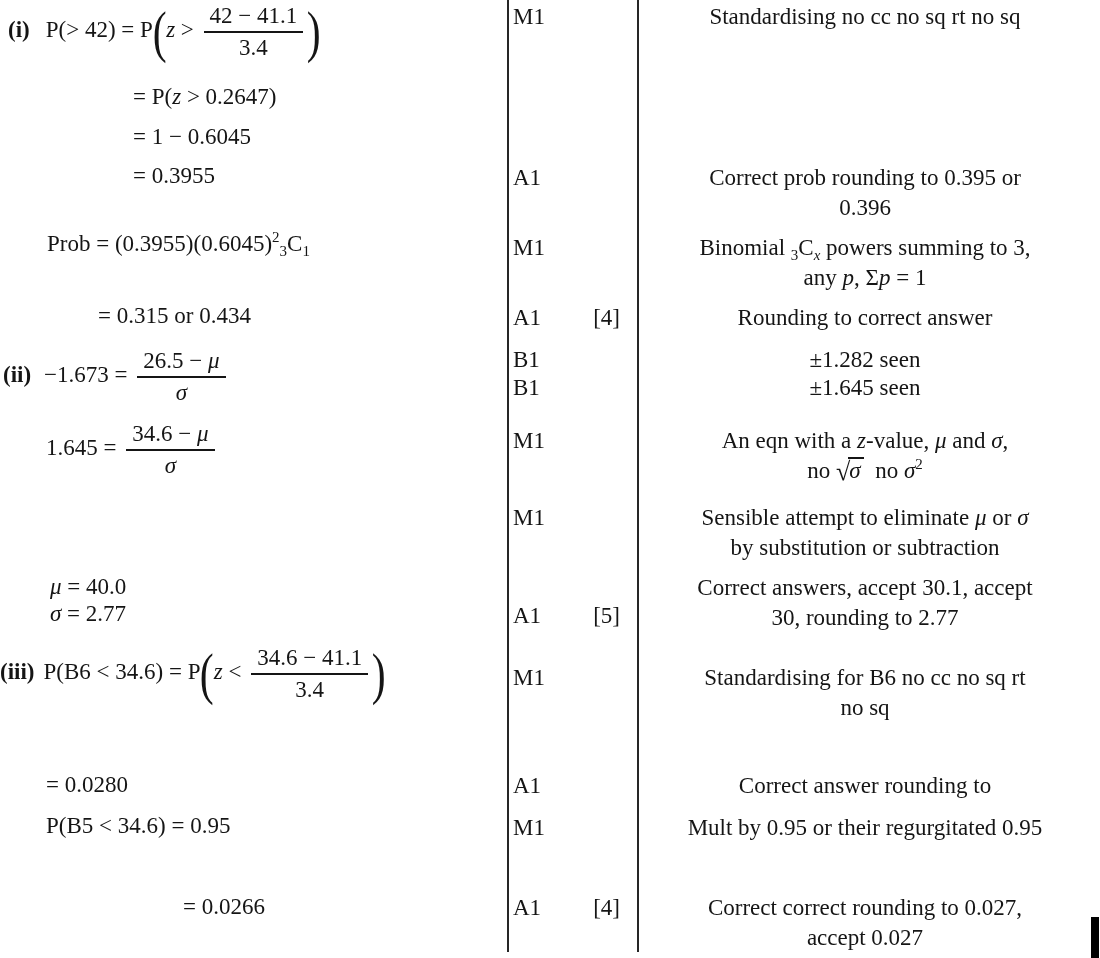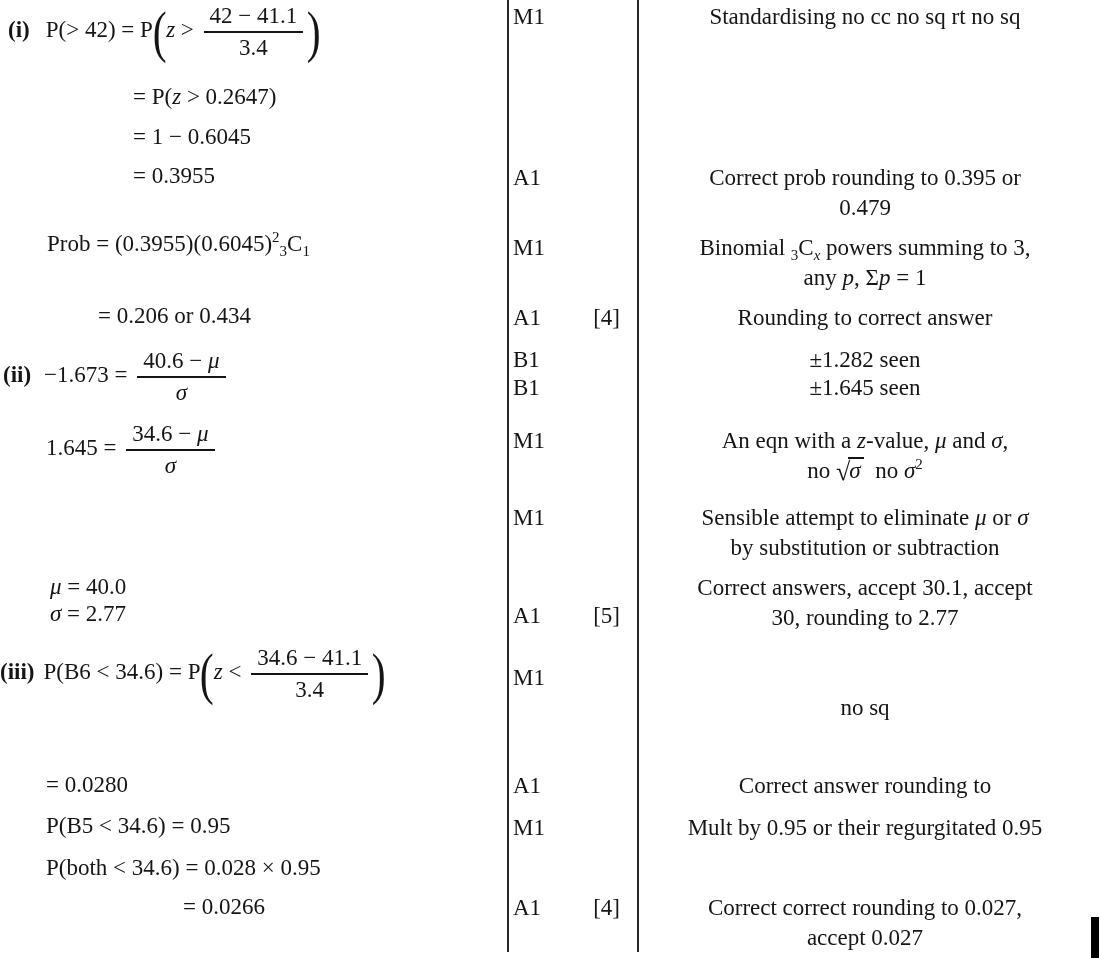--- a/index.html
+++ b/index.html
@@ -34,40 +34,39 @@
 <div class="page" style="--background: #ffffff; --text: #151515; --divider: #262626; --cursor: #000000;">
 
   <div class="vline" style="left:507px"></div>
   <div class="vline" style="left:637px"></div>
 
   <div class="wrow" style="top:2px;left:8px"><span class="bd">(i)</span><span style="display: inline-block; width: 16px;"></span><span>P(&gt; 42) = P</span><span class="bigp">(</span><span class="it">z</span><span> &gt; </span><span class="frac"><span class="fnum"><span>42 − 41.1</span></span><span class="fden"><span>3.4</span></span></span><span class="bigp">)</span></div>
   <div class="wrow" style="top:84px;left:133px"><span>= P(</span><span class="it">z</span><span> &gt; 0.2647)</span></div>
   <div class="wrow" style="top:124px;left:133px"><span>= 1 − 0.6045</span></div>
   <div class="wrow" style="top:163px;left:133px"><span>= 0.3955</span></div>
   <div class="wrow" style="top:231px;left:47px"><span>Prob = (0.3955)(0.6045)</span><span class="msup">2</span><span class="msub">3</span><span>C</span><span class="msub">1</span></div>
-  <div class="wrow" style="top:303px;left:98px"><span>= 0.206 or 0.434</span></div>
-  <div class="wrow" style="top:348px;left:3px"><span class="bd">(ii)</span><span style="display: inline-block; width: 13px;"></span><span>−1.673 = </span><span class="frac"><span class="fnum"><span>40.6 − </span><span class="it">μ</span></span><span class="fden"><span class="it">σ</span></span></span></div>
+  <div class="wrow" style="top:303px;left:98px"><span>= 0.315 or 0.434</span></div>
+  <div class="wrow" style="top:348px;left:3px"><span class="bd">(ii)</span><span style="display: inline-block; width: 13px;"></span><span>−1.673 = </span><span class="frac"><span class="fnum"><span>26.5 − </span><span class="it">μ</span></span><span class="fden"><span class="it">σ</span></span></span></div>
   <div class="wrow" style="top:421px;left:46px"><span>1.645 = </span><span class="frac"><span class="fnum"><span>34.6 − </span><span class="it">μ</span></span><span class="fden"><span class="it">σ</span></span></span></div>
   <div class="wrow" style="top:574px;left:50px"><span class="it">μ</span><span> = 40.0</span></div>
   <div class="wrow" style="top:601px;left:50px"><span class="it">σ</span><span> = 2.77</span></div>
   <div class="wrow" style="top:644px;left:0px"><span class="bd">(iii)</span><span style="display: inline-block; width: 9px;"></span><span>P(B6 &lt; 34.6) = P</span><span class="bigp">(</span><span class="it">z</span><span> &lt; </span><span class="frac"><span class="fnum"><span>34.6 − 41.1</span></span><span class="fden"><span>3.4</span></span></span><span class="bigp">)</span></div>
   <div class="wrow" style="top:772px;left:46px"><span>= 0.0280</span></div>
   <div class="wrow" style="top:813px;left:46px"><span>P(B5 &lt; 34.6) = 0.95</span></div>
-  <div class="wrow" style="top:855px;left:46px"><span>P(both &lt; 34.6) = 0.028 × 0.95</span></div>
   <div class="wrow" style="top:894px;left:183px"><span>= 0.0266</span></div>
 
   <div class="rrow" style="top:2px">
     <span class="mark">M1</span>
     <span class="bracket"></span>
     <div class="comment"><span>Standardising no cc no sq rt no sq</span></div>
   </div>
   <div class="rrow" style="top:163px">
     <span class="mark">A1</span>
     <span class="bracket"></span>
-    <div class="comment"><span>Correct prob rounding to 0.395 or</span><br><span>0.479</span></div>
+    <div class="comment"><span>Correct prob rounding to 0.395 or</span><br><span>0.396</span></div>
   </div>
   <div class="rrow" style="top:233px">
     <span class="mark">M1</span>
     <span class="bracket"></span>
     <div class="comment"><span>Binomial </span><span class="msub">3</span><span>C</span><span class="msub it">x</span><span> powers summing to 3,</span><br><span>any </span><span class="it">p</span><span>, Σ</span><span class="it">p</span><span> = 1</span></div>
   </div>
   <div class="rrow" style="top:303px">
     <span class="mark">A1</span>
     <span class="bracket">[4]</span>
     <div class="comment"><span>Rounding to correct answer</span></div>
@@ -93,21 +92,21 @@
     <div class="comment"><span>Sensible attempt to eliminate </span><span class="it">μ</span><span> or </span><span class="it">σ</span><br><span>by substitution or subtraction</span></div>
   </div>
   <div class="rrow" style="top:573px">
     <span class="mark" style="top:28px">A1</span>
     <span class="bracket" style="top:28px">[5]</span>
     <div class="comment"><span>Correct answers, accept 30.1, accept</span><br><span>30, rounding to 2.77</span></div>
   </div>
   <div class="rrow" style="top:663px">
     <span class="mark">M1</span>
     <span class="bracket"></span>
-    <div class="comment"><br><span>no sq</span></div>
+    <div class="comment"><span>Standardising for B6 no cc no sq rt</span><br><span>no sq</span></div>
   </div>
   <div class="rrow" style="top:771px">
     <span class="mark">A1</span>
     <span class="bracket"></span>
     <div class="comment"><span>Correct answer rounding to</span></div>
   </div>
   <div class="rrow" style="top:813px">
     <span class="mark">M1</span>
     <span class="bracket"></span>
     <div class="comment"><span>Mult by 0.95 or their regurgitated 0.95</span></div>

